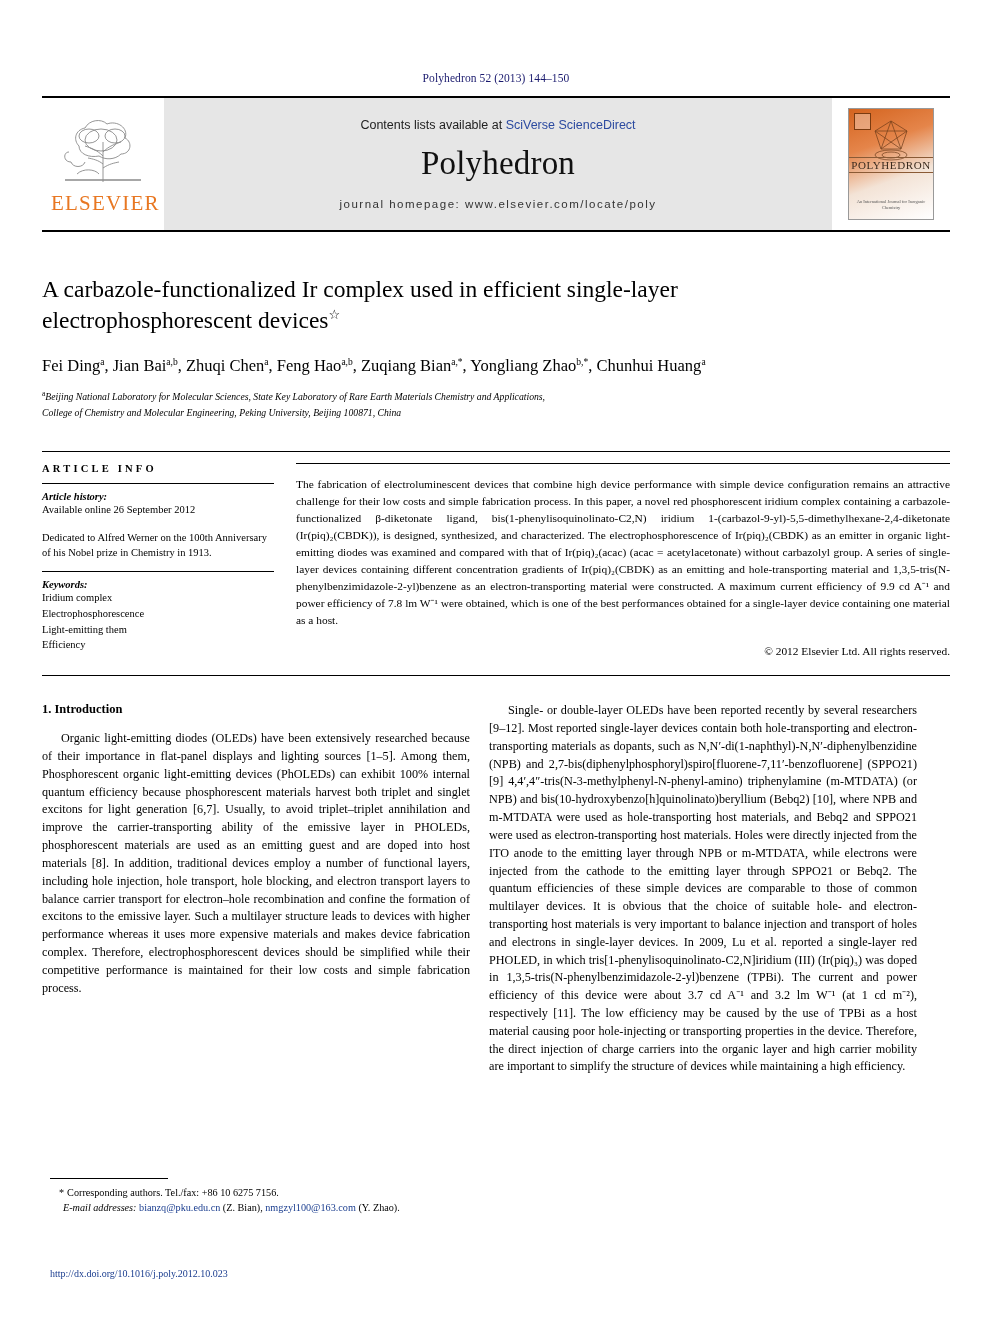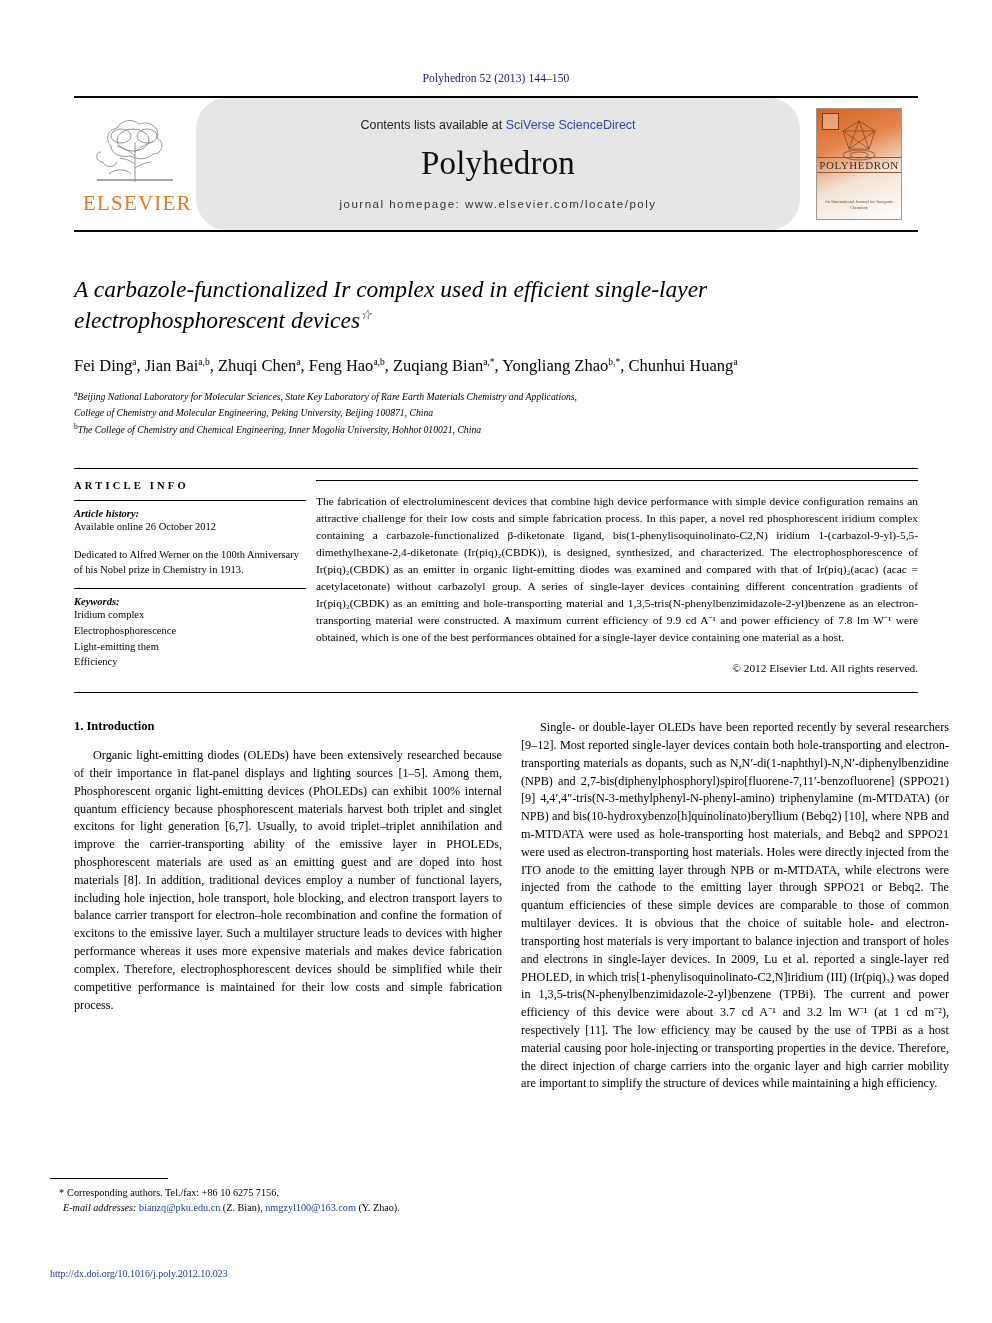--- a/index.html
+++ b/index.html
@@ -13,21 +13,21 @@
     font-family: "Liberation Serif", serif;
     color: #000;
     position: relative;
     overflow: hidden;
   }
   .page {
     position: relative;
     width: 992px;
     height: 1323px;
     box-sizing: border-box;
-    padding: 0 74px;
+    padding: 0 42px;
   }
 
   
   .running-head {
     text-align: center;
     font-family: "Liberation Serif", serif;
     font-size: 11.5px;
     color: #1a1a6e;
     padding-top: 72px;
     letter-spacing: 0.1px;
@@ -51,21 +51,20 @@
     background: #fff;
   }
   .masthead-center {
     flex: 1 1 auto;
     background: #e6e6e6;
     display: flex;
     flex-direction: column;
     align-items: center;
     justify-content: center;
     padding: 4px 0 6px 0;
-    border-radius: 31px;
   }
   .masthead-right {
     width: 118px;
     flex: 0 0 118px;
     display: flex;
     align-items: center;
     justify-content: center;
     background: #fff;
   }
   .contents-line {
@@ -137,21 +136,20 @@
 
   
   .title-block { margin-top: 42px; }
   .paper-title {
     font-family: "Liberation Serif", serif;
     font-size: 23.5px;
     line-height: 1.32;
     font-weight: normal;
     color: #000;
     margin: 0;
-    font-style: italic;
   }
   .paper-title .star { font-size: 13px; vertical-align: super; }
 
   .authors {
     margin-top: 19px;
     font-family: "Liberation Serif", serif;
     font-size: 16.5px;
     color: #000;
     line-height: 1.35;
   }
@@ -165,21 +163,21 @@
     line-height: 1.62;
     color: #000;
   }
   .affiliations sup { font-style: normal; font-size: 7.5px; vertical-align: super; }
 
   
   .info-band {
     margin-top: 30px;
     border-top: 1.6px solid #000;
     display: flex;
-    gap: 10px;
+    gap: 22px;
     padding-top: 11px;
   }
   .col-info { width: 232px; flex: 0 0 232px; }
   .col-abstract { flex: 1 1 auto; }
 
   .sec-head {
     font-family: "Liberation Serif", serif;
     font-size: 10.5px;
     font-weight: bold;
     letter-spacing: 3.2px;
@@ -347,32 +345,31 @@
       <span>electrophosphorescent devices</span><span class="star">☆</span>
     </h1>
 
     <div class="authors">
       <span>Fei Ding</span><sup>a</sup><span>, </span><span>Jian Bai</span><sup>a,b</sup><span>, </span><span>Zhuqi Chen</span><sup>a</sup><span>, </span><span>Feng Hao</span><sup>a,b</sup><span>, </span><span>Zuqiang Bian</span><sup>a,*</sup><span>, </span><span>Yongliang Zhao</span><sup>b,*</sup><span>, </span><span>Chunhui Huang</span><sup>a</sup>
     </div>
 
     <div class="affiliations">
       <div><sup>a</sup><span>Beijing National Laboratory for Molecular Sciences, State Key Laboratory of Rare Earth Materials Chemistry and Applications,</span></div>
       <div><span>College of Chemistry and Molecular Engineering, Peking University, Beijing 100871, China</span></div>
-      <div><sup>b</sup><span>The College of Chemistry and Chemical Engineering, Inner Mogolia University, Hohhot 010021, China</span></div>
     </div>
   </div>
 
   <div class="info-band">
 
     <div class="col-info">
       <div class="sec-head">ARTICLE INFO</div>
       <div class="rule-thick"></div>
       <div class="info-block">
         <div class="info-sub">Article history:</div>
-        <div class="info-line">Available online 26 October 2012</div>
+        <div class="info-line">Available online 26 September 2012</div>
         <div class="info-gap"></div>
         <div class="info-line">Dedicated to Alfred Werner on the 100th Anniversary of his Nobel prize in Chemistry in 1913.</div>
       </div>
       <div class="rule-thin"></div>
       <div class="info-block">
         <div class="info-sub">Keywords:</div>
         <div class="info-line">Iridium complex</div>
         <div class="info-line">Electrophosphorescence</div>
         <div class="info-line">Light-emitting them</div>
         <div class="info-line">Efficiency</div>

